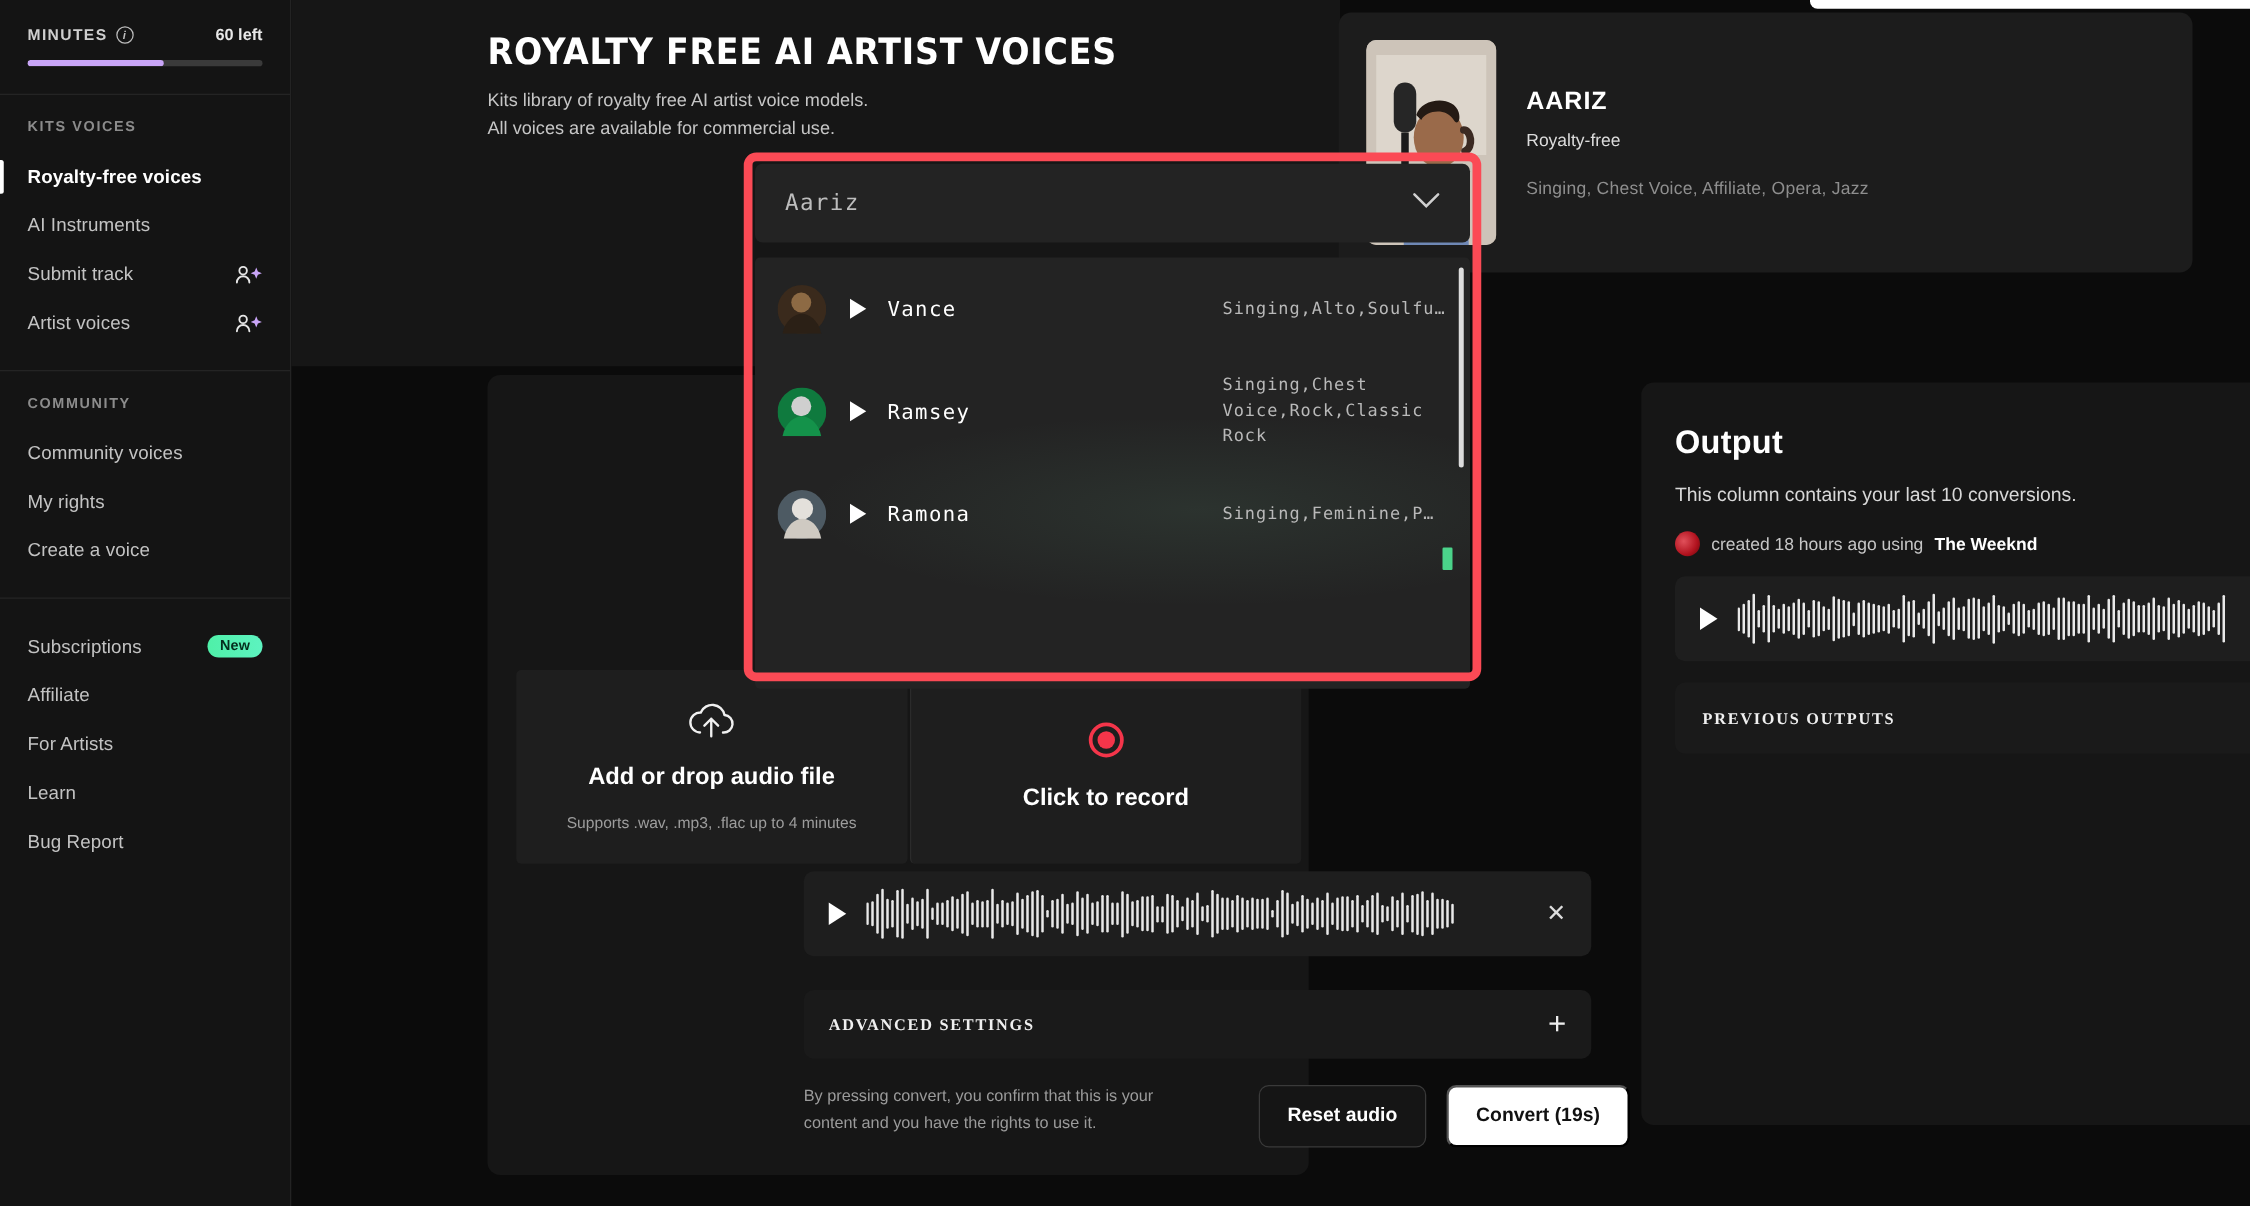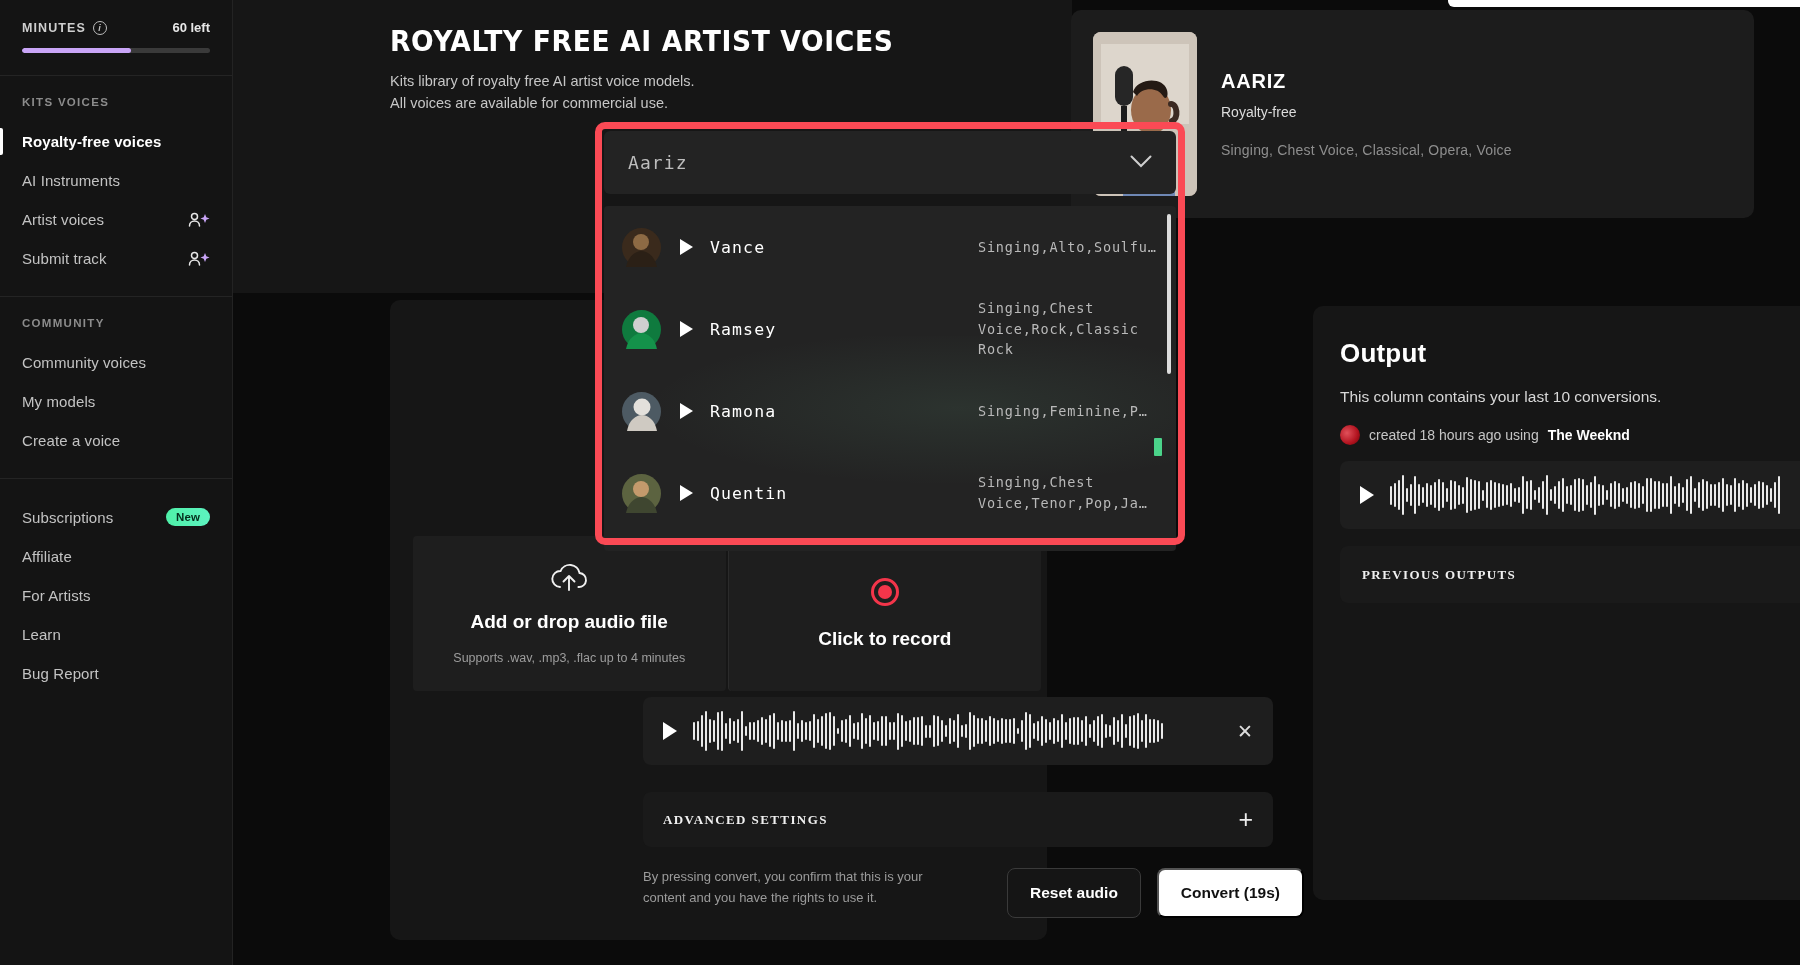--- a/index.html
+++ b/index.html
@@ -211,49 +211,49 @@
 
     <nav class="nav-sec">
       <div class="sec-title">KITS VOICES</div>
       <div class="nav-item active">
         <span>Royalty-free voices</span>
       </div>
       <div class="nav-item">
         <span>AI Instruments</span>
       </div>
       <div class="nav-item">
+        <span>Submit track</span>
+        <span class="nav-icon">
+          <svg width="22" height="16" viewBox="0 0 22 16">
+            <circle cx="6.5" cy="4.5" r="3" fill="none" stroke="#e6e6e6" stroke-width="1.5"></circle>
+            <path d="M1.5 14c0-3 2.3-5 5-5s5 2 5 5" fill="none" stroke="#e6e6e6" stroke-width="1.5" stroke-linecap="round"></path>
+            <path d="M17 2l1.3 3.2L21.5 6.5 18.3 7.8 17 11l-1.3-3.2L12.5 6.5l3.2-1.3z" fill="#c9a5f7"></path>
+          </svg>
+        </span>
+      </div>
+      <div class="nav-item">
         <span>Artist voices</span>
         <span class="nav-icon">
           <svg width="22" height="16" viewBox="0 0 22 16">
             <circle cx="6.5" cy="4.5" r="3" fill="none" stroke="#e6e6e6" stroke-width="1.5"></circle>
             <path d="M1.5 14c0-3 2.3-5 5-5s5 2 5 5" fill="none" stroke="#e6e6e6" stroke-width="1.5" stroke-linecap="round"></path>
             <path d="M17 2l1.3 3.2L21.5 6.5 18.3 7.8 17 11l-1.3-3.2L12.5 6.5l3.2-1.3z" fill="#c9a5f7"></path>
           </svg>
         </span>
       </div>
-      <div class="nav-item">
-        <span>Submit track</span>
-        <span class="nav-icon">
-          <svg width="22" height="16" viewBox="0 0 22 16">
-            <circle cx="6.5" cy="4.5" r="3" fill="none" stroke="#e6e6e6" stroke-width="1.5"></circle>
-            <path d="M1.5 14c0-3 2.3-5 5-5s5 2 5 5" fill="none" stroke="#e6e6e6" stroke-width="1.5" stroke-linecap="round"></path>
-            <path d="M17 2l1.3 3.2L21.5 6.5 18.3 7.8 17 11l-1.3-3.2L12.5 6.5l3.2-1.3z" fill="#c9a5f7"></path>
-          </svg>
-        </span>
-      </div>
     </nav>
     <div class="sb-div" style="margin-top:18px"></div>
 
     <nav class="nav-sec">
       <div class="sec-title">COMMUNITY</div>
       <div class="nav-item">
         <span>Community voices</span>
       </div>
       <div class="nav-item">
-        <span>My models</span>
+        <span>My rights</span>
       </div>
       <div class="nav-item">
         <span>Create a voice</span>
       </div>
     </nav>
     <div class="sb-div" style="margin-top:18px"></div>
 
     <nav class="nav-sec" style="padding-top:8px">
       <div class="nav-item" style="margin-top:10px">
         <span>Subscriptions</span>
@@ -293,21 +293,21 @@
           <path d="M40 60c4-14 30-16 34-2 2 8-2 10-4 6-6-10-22-8-26 0z" fill="#241a14"></path>
           <path d="M78 72c6 0 8 14 1 17" fill="none" stroke="#3b2a22" stroke-width="6" stroke-linecap="round"></path>
           <rect x="22" y="34" width="18" height="40" rx="9" fill="#262626"></rect>
           <rect x="28" y="74" width="6" height="56" fill="#1b1b1b"></rect>
           <ellipse cx="31" cy="132" rx="9" ry="4" fill="#1b1b1b"></ellipse>
         </svg>
       </div>
       <div class="artist-meta">
         <div class="artist-name">AARIZ</div>
         <div class="artist-royalty">Royalty-free</div>
-        <div class="artist-tags">Singing, Chest Voice, Classical, Opera, Voice</div>
+        <div class="artist-tags">Singing, Chest Voice, Affiliate, Opera, Jazz</div>
       </div>
     </section>
 
     <section class="convert-panel"></section>
 
     <div class="occluded-note">s. View our</div>
 
     <div class="drop-row">
       <div class="drop-cell">
         <span>
@@ -626,32 +626,20 @@
                 <circle cx="19.5" cy="19.5" r="19.5" fill="#4d5a63"></circle>
                 <circle cx="20" cy="15" r="8.5" fill="#e3e0db"></circle>
                 <path d="M5 39c2-11 9-16 15-16s13 5 15 16z" fill="#cfcac2"></path>
               </svg>
           </span>
           <span class="dd-play"></span>
           <span class="dd-name">Ramona</span>
           <span class="dd-tags">Singing,Feminine,P…</span>
         </div>
 
-        <div class="dd-item">
-          <span class="dd-avatar">
-            <svg width="39" height="39" viewBox="0 0 39 39">
-                <circle cx="19.5" cy="19.5" r="19.5" fill="#5c6340"></circle>
-                <circle cx="19" cy="15" r="8" fill="#c49a6c"></circle>
-                <path d="M4 39c2-11 10-16 15.5-16S33 28 35 39z" fill="#3f4630"></path>
-              </svg>
-          </span>
-          <span class="dd-play"></span>
-          <span class="dd-name">Quentin</span>
-          <span class="dd-tags">Singing,Chest Voice,Tenor,Pop,Ja…</span>
-        </div>
 
         <div class="dd-scroll"></div>
         <div class="green-sliver"></div>
       </div>
     </div>
 
     <div class="hl-box"></div>
   </main>
   <div class="topnotch"></div>
 </div>

